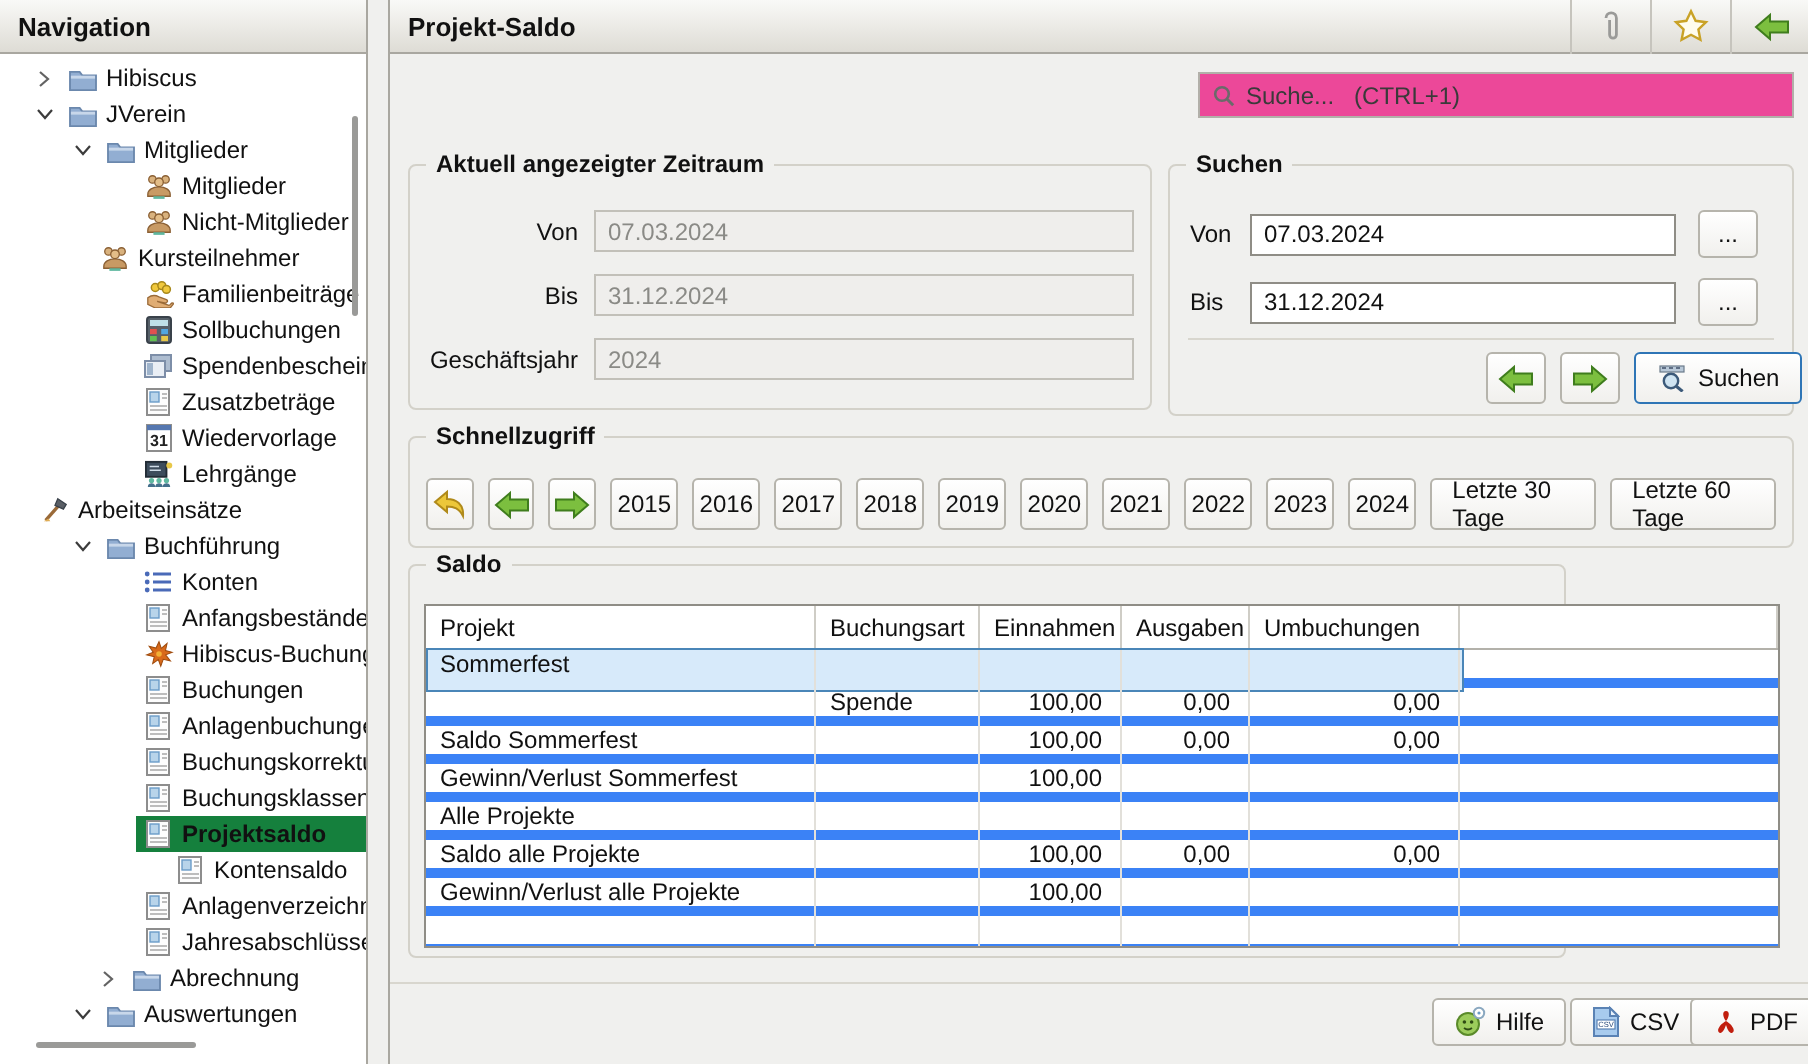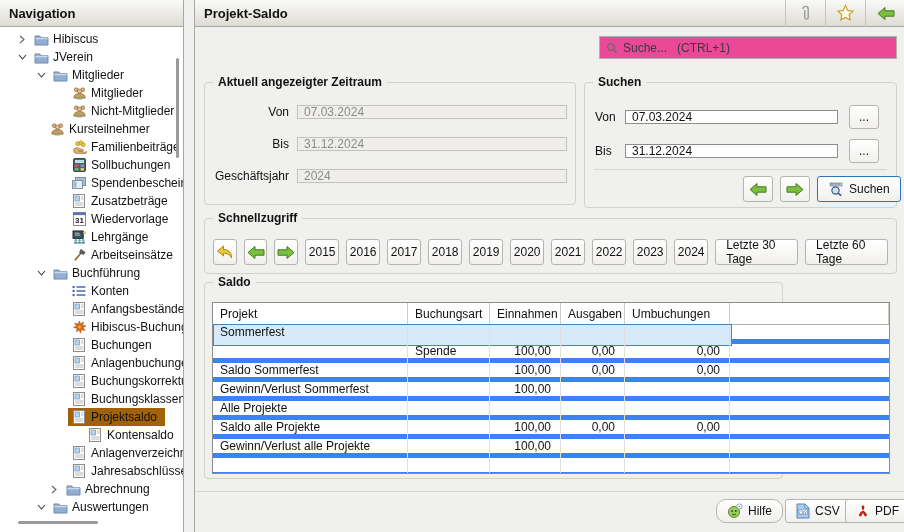--- a/index.html
+++ b/index.html
@@ -6,21 +6,21 @@
   html,body { width:904px; height:532px; overflow:hidden; }
   body { font-family:"Liberation Sans",sans-serif; font-size:12px; color:#111; background:#f0f0ee; position:relative; }
 
   
   .nav-panel { position:absolute; left:0; top:0; width:184px; height:532px; background:#fff; border-right:1px solid #a9a7a0; overflow:hidden; }
   .panel-header { height:27px; background:linear-gradient(#f9f9f7,#dedcd5); border-bottom:1px solid #a9a7a0; display:flex; align-items:center; padding:0 9px; font-weight:bold; font-size:13px; }
   .tree { position:absolute; top:30px; left:0; right:0; }
   .tree-row { height:18px; display:flex; align-items:center; white-space:nowrap; overflow:hidden; cursor:default; }
   .expander { width:16px; height:16px; display:inline-flex; align-items:center; justify-content:center; flex:0 0 16px; }
   .row-body { display:inline-flex; align-items:center; height:18px; padding:0 3px 0 1px; }
-  .tree-row.selected .row-body { background:#a16207; padding-right:8px; }
+  .tree-row.selected .row-body { background:#15803d; padding-right:20px;font-weight:bold; }
   .tree-icon { width:20px; height:16px; display:inline-flex; align-items:center; justify-content:center; flex:0 0 20px; }
   .tree-label { padding-left:2px; }
   .v-scroll { position:absolute; right:4px; top:58px; width:3px; height:100px; background:#9a9a98; border-radius:2px; }
   .h-scroll { position:absolute; left:18px; bottom:8px; width:80px; height:3px; background:#9a9a98; border-radius:2px; }
 
   
   .main-panel { position:absolute; left:194px; top:0; width:710px; height:532px; background:#f0f0ee; border-left:1px solid #a9a7a0; }
   .main-header { position:absolute; left:0; top:0; width:710px; height:27px; background:linear-gradient(#f9f9f7,#dedcd5); border-bottom:1px solid #a9a7a0; display:flex; align-items:center; }
   .main-title { font-weight:bold; font-size:13px; padding-left:9px; flex:1; }
   .hdr-tool { width:40px; height:27px; border-left:1px solid #c6c4bd; display:flex; align-items:center; justify-content:center; cursor:pointer; }
@@ -31,21 +31,21 @@
   .groupbox { position:absolute; border:1px solid #d3d1c9; border-radius:4px; }
   .groupbox > .gtitle { position:absolute; top:-8px; left:8px; background:#f0f0ee; padding:0 5px; font-weight:bold; }
 
   .g-zeitraum { left:9px;  top:82px;  width:372px; height:123px; }
   .g-suchen   { left:389px; top:82px; width:313px; height:126px; }
   .g-quick    { left:9px;  top:218px; width:693px; height:56px; }
   .g-saldo    { left:9px;  top:282px; width:579px; height:197px; }
 
   .frow { position:absolute; display:flex; align-items:center; }
   .flabel { text-align:right; padding-right:8px; }
-  .field { height:14px; border:1px solid #c2c0b9; background:#efeeec; color:#8a8a86; display:flex; align-items:center; padding:0 6px; }
+  .field { height:21px; border:1px solid #c2c0b9; background:#efeeec; color:#8a8a86; display:flex; align-items:center; padding:0 6px; }
   .field.editable { background:#fff; border-color:#8f8d86; color:#111; }
 
   .btn { display:inline-flex; align-items:center; justify-content:center; gap:5px; background:linear-gradient(#ffffff,#f1f0ed); border:1px solid #b6b4ac; border-radius:3px; height:26px; font-size:12px; color:#111; cursor:pointer; }
   .btn.small { height:24px; width:30px; }
   .btn.default { border-color:#2e75b6; }
   .sep-line { position:absolute; left:9px; right:9px; height:1px; background:#d8d6ce; }
 
   .quick-row { position:absolute; left:8px; top:20px; right:8px; display:flex; gap:7px; align-items:center; }
   .btn.year { width:34px; }
   .btn.range { padding:0 10px; }
@@ -247,21 +247,21 @@
               <circle cx="13.5" cy="3" r="1.6" fill="#e8c84a"></circle>
               <circle cx="4" cy="11" r="1.4" fill="#5fb8a0"></circle>
               <circle cx="8" cy="11" r="1.4" fill="#5fb8a0"></circle>
               <circle cx="12" cy="11" r="1.4" fill="#5fb8a0"></circle>
               <path d="M2 14.5c0-1.5 1-2 2-2s2 .5 2 2zM6 14.5c0-1.5 1-2 2-2s2 .5 2 2zM10 14.5c0-1.5 1-2 2-2s2 .5 2 2z" fill="#44708c"></path>
             </svg>
           </span>
           <span class="tree-label">Lehrgänge</span>
         </span>
       </div>
-      <div class="tree-row" style="padding-left: 52px;">
+      <div class="tree-row" style="">
         <span class="expander"></span>
         <span class="row-body">
           <span class="tree-icon">
             <svg width="15" height="14" viewBox="0 0 16 15">
               <path d="M3 13L11 4" stroke="#9a6a38" stroke-width="1.8"></path>
               <path d="M9.5 1.5l4.5 3-1.5 2.5-4.5-2z" fill="#5a5f66" stroke="#39414a" stroke-width=".7"></path>
               <path d="M2 13.5l2.5-1.5 1 1.5z" fill="#e0ad54"></path>
             </svg>
           </span>
           <span class="tree-label">Arbeitseinsätze</span>
@@ -673,21 +673,21 @@
         </div>
         <div class="col-line" style="left: 194px;"></div>
         <div class="col-line" style="left: 276px;"></div>
         <div class="col-line" style="left: 347px;"></div>
         <div class="col-line" style="left: 411px;"></div>
         <div class="col-line" style="left: 516px;"></div>
       </div>
   </div>
 
   <div class="footer-sep"></div>
-  <span class="btn f-btn" style="left:521px; padding:0 10px;border-radius:10px;">
+  <span class="btn f-btn" style="left:521px; padding:0 10px;">
       <span>
         <svg width="16" height="16" viewBox="0 0 16 16">
           <circle cx="7" cy="9" r="5.5" fill="#9ccc5c" stroke="#5a8a2a"></circle>
           <circle cx="5.2" cy="8" r=".9" fill="#2e4a14"></circle>
           <circle cx="8.8" cy="8" r=".9" fill="#2e4a14"></circle>
           <path d="M5 11c1.3 1 2.7 1 4 0" fill="none" stroke="#2e4a14" stroke-width=".9"></path>
           <circle cx="12.5" cy="3.5" r="2.6" fill="#fff" stroke="#8aa8c0"></circle>
           <circle cx="12.5" cy="3.5" r=".8" fill="#6a9cc8"></circle>
         </svg>
       </span>

